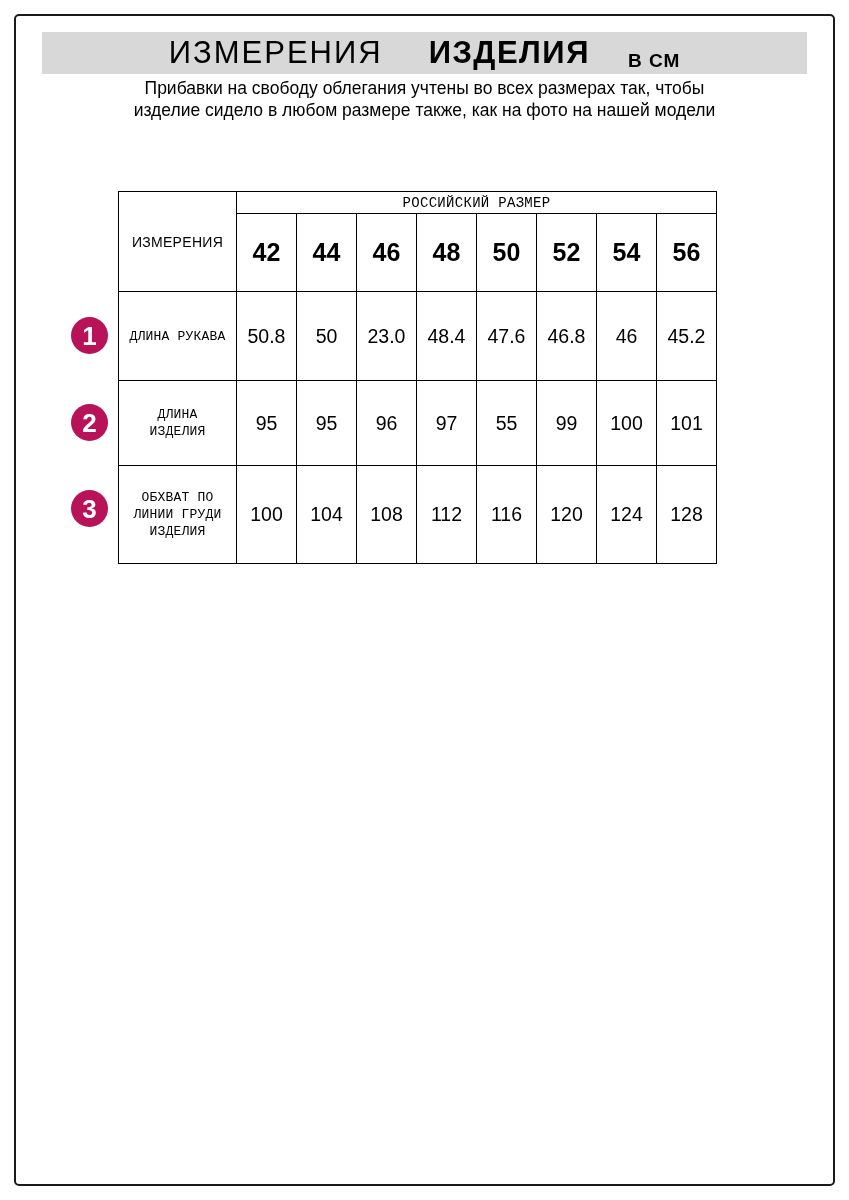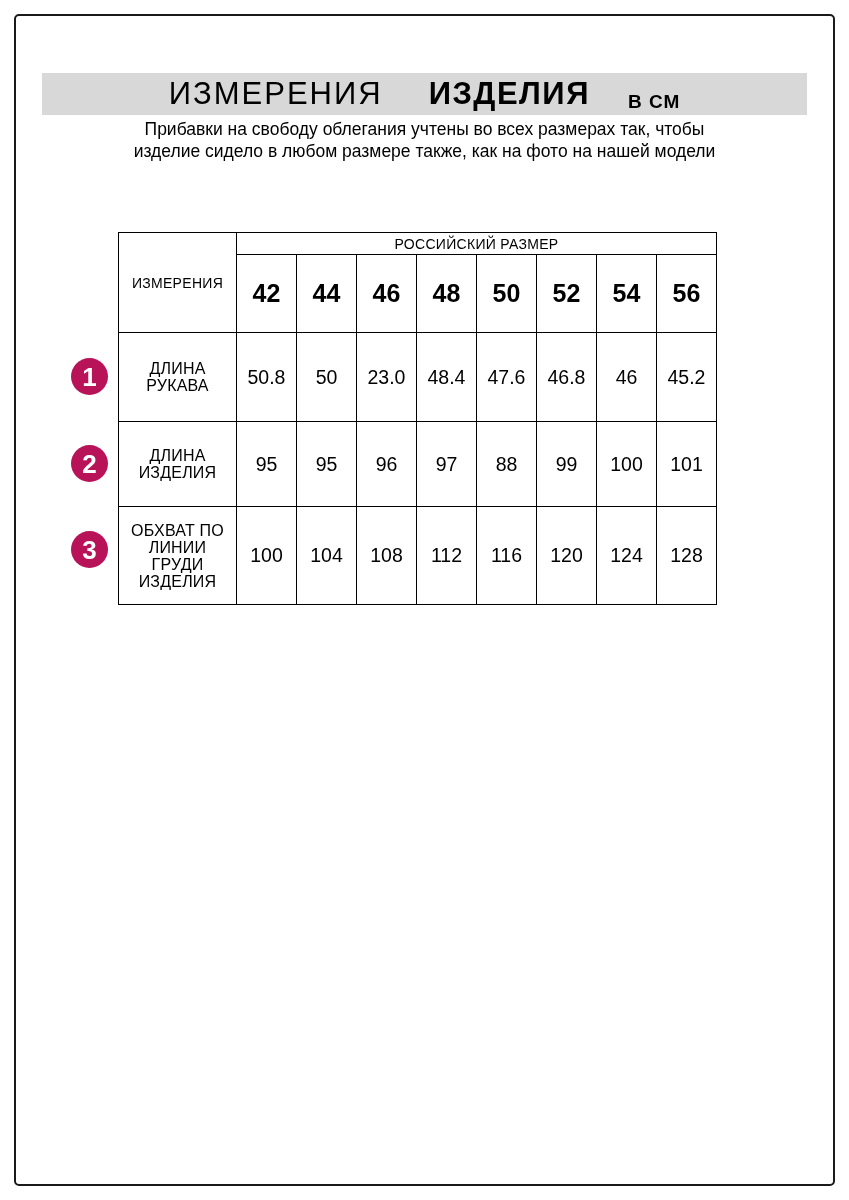--- a/index.html
+++ b/index.html
@@ -11,21 +11,21 @@
     position: relative;
     overflow: hidden;
   }
   .page-frame {
     position: absolute;
     inset: 14px;
     border: 2px solid #1a1a1a;
     border-radius: 5px;
     pointer-events: none;
   }
-  .content { position: relative; padding-top: 73px; }
+  .content { position: relative; padding-top: 32px; }
 
   
   .title-bar {
     width: 765px; height: 42px;
     margin: 0 auto;
     background: var(--titlebar-bg, #d8d8d8);
     display: flex;
     align-items: center;
     justify-content: center;
   }
@@ -79,32 +79,34 @@
     vertical-align: middle;
   }
   td.corner {
     font-size: 14px;
     letter-spacing: 0.3px;
   }
   td.size-group {
     font-size: 14px;
     height: 22px;
     letter-spacing: 0.3px;
+    font-family: Liberation Mono, monospace;
   }
   tr.sizes-row td {
     height: 78px;
     font-size: 25px;
     font-weight: 700;
   }
   td.row-label {
-    font-size: 16px;
+    font-size: 13px;
     white-space: pre-line;
     line-height: 17px;
     letter-spacing: 0.2px;
     padding: 2px;
+    font-family: Liberation Mono, monospace;
   }
   tr.data-row-1 td { height: 89px; }
   tr.data-row-2 td { height: 85px; }
   tr.data-row-3 td { height: 98px; }
   td.value-cell { font-size: 19.5px; }
 
   
   .badge {
     position: absolute;
     left: 71px;
@@ -191,21 +193,21 @@
           <td class="value-cell">45.2</td>
         </tr>
 
         <tr class="data-row-2">
           <td class="row-label">ДЛИНА
 ИЗДЕЛИЯ</td>
           <td class="value-cell">95</td>
           <td class="value-cell">95</td>
           <td class="value-cell">96</td>
           <td class="value-cell">97</td>
-          <td class="value-cell">88</td>
+          <td class="value-cell">55</td>
           <td class="value-cell">99</td>
           <td class="value-cell">100</td>
           <td class="value-cell">101</td>
         </tr>
 
         <tr class="data-row-3">
           <td class="row-label">ОБХВАТ ПО
 ЛИНИИ ГРУДИ
 ИЗДЕЛИЯ</td>
           <td class="value-cell">100</td>

